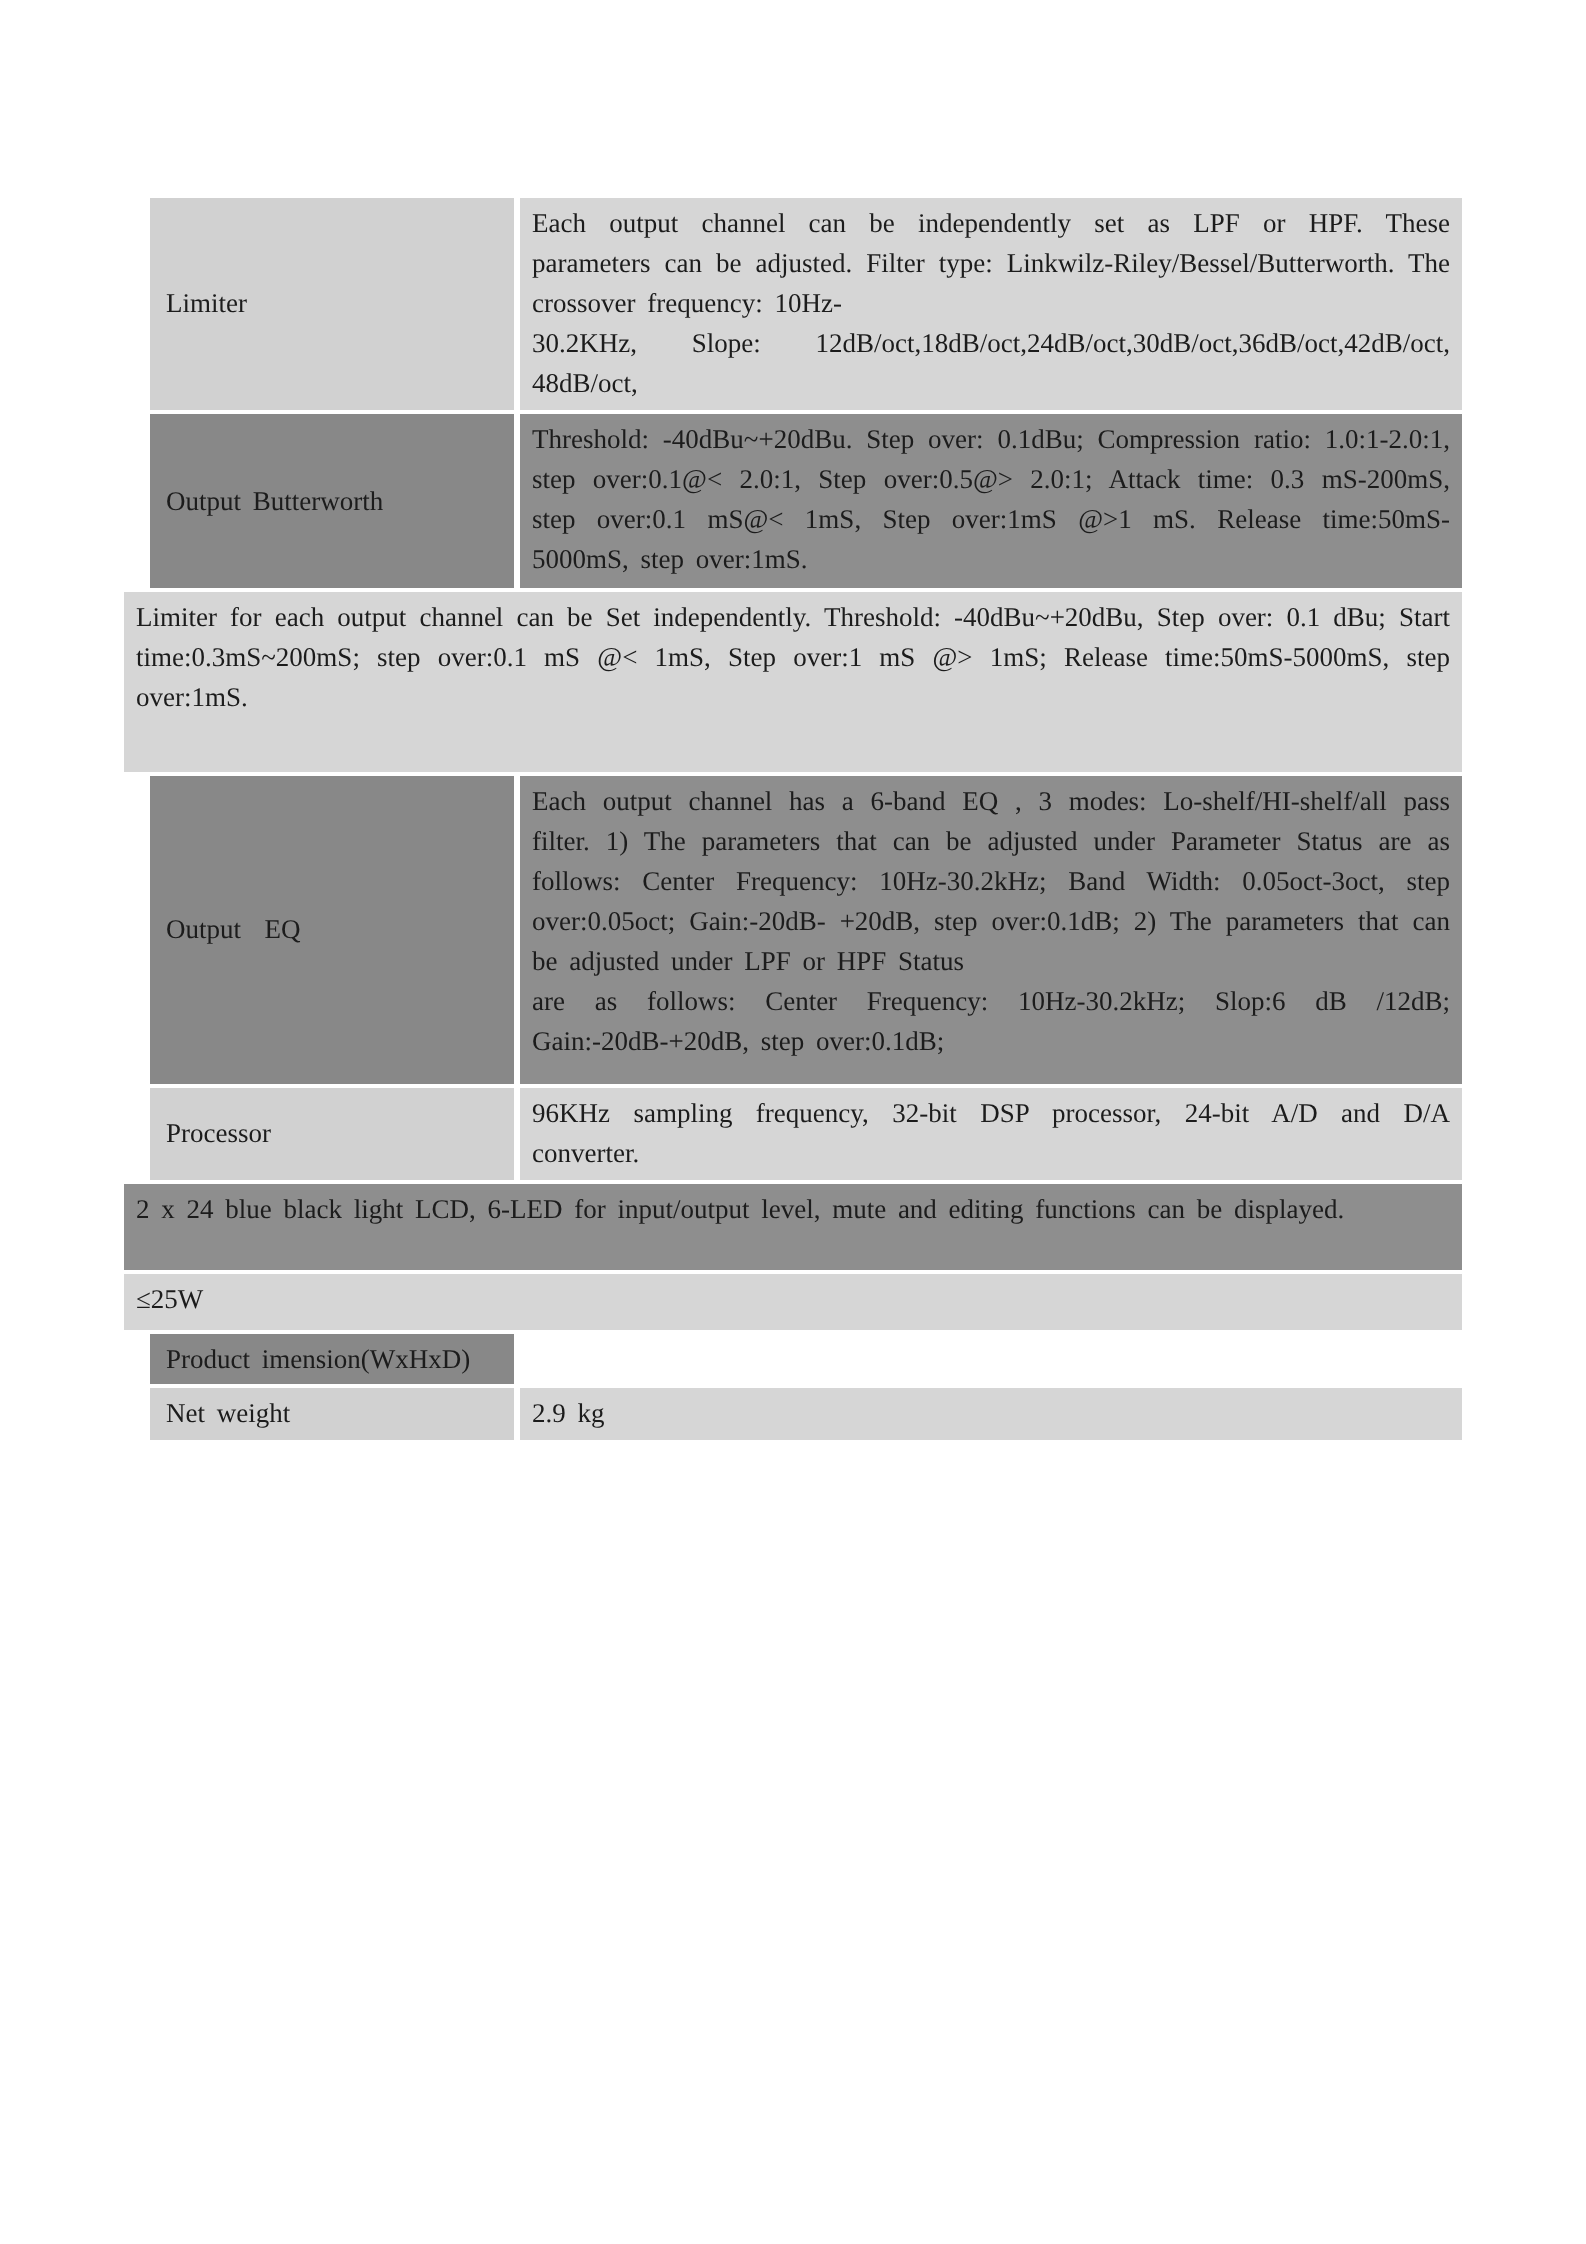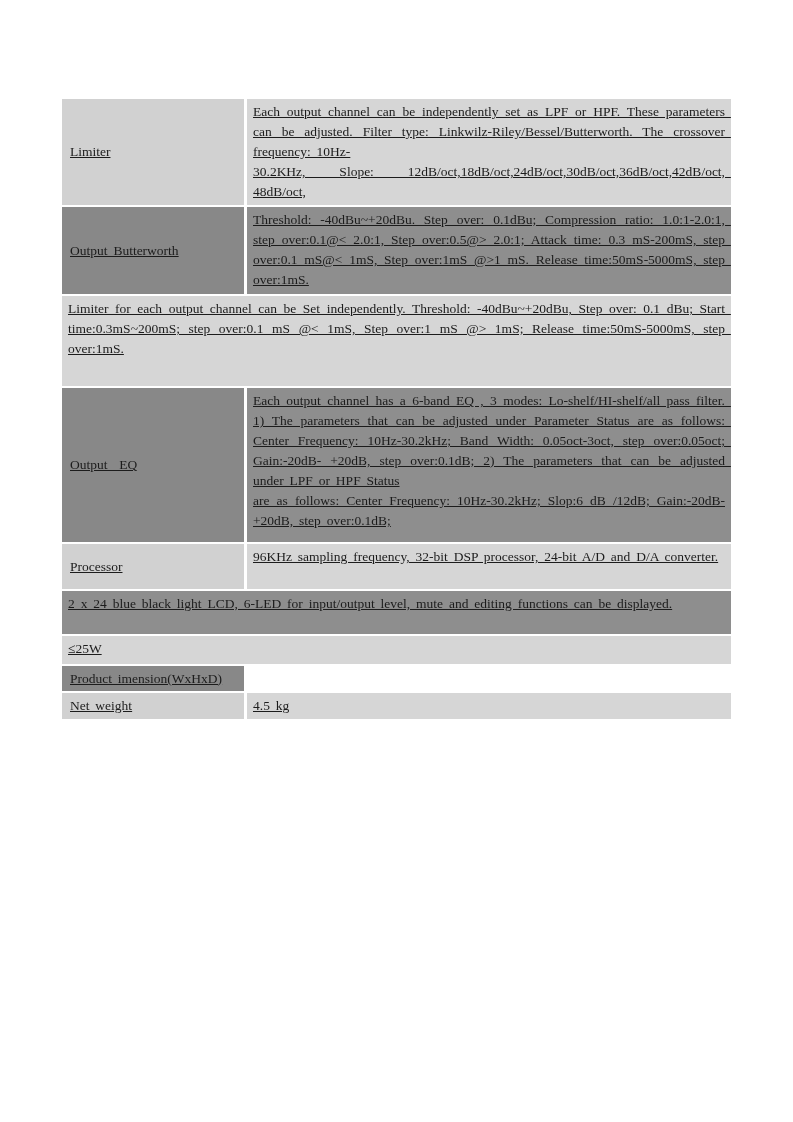--- a/index.html
+++ b/index.html
@@ -24,32 +24,32 @@
     top: 99px;
     width: 669px;
   }
   .row {
     display: flex;
     margin-bottom: 2px;
   }
   .cell {
     font-size: 13.5px;
     word-spacing: 2.5px;
-    text-decoration: underline;
   }
   .label {
     width: 182px;
     flex: 0 0 182px;
     margin-right: 3px;
     display: flex;
     align-items: center;
     padding: 2px 4px 2px 8px;
     box-sizing: border-box;
     white-space: pre-wrap;
     line-height: 18px;
+    margin-left: 13px;
   }
   .value {
     flex: 1 1 auto;
     padding: 3px 6px;
     box-sizing: border-box;
     text-align: justify;
     white-space: pre-wrap;
     line-height: 20px;
   }
   
@@ -109,17 +109,17 @@
       <div class="cell value">≤25W</div>
     </div>
 
 
     <div class="row">
       <div class="cell label">Product imension(WxHxD)</div>
     </div>
 
     <div class="row">
       <div class="cell label">Net weight</div>
-      <div class="cell value">4.5 kg</div>
+      <div class="cell value">2.9 kg</div>
     </div>
 
   </div>
 </div>
 
 </body></html>

